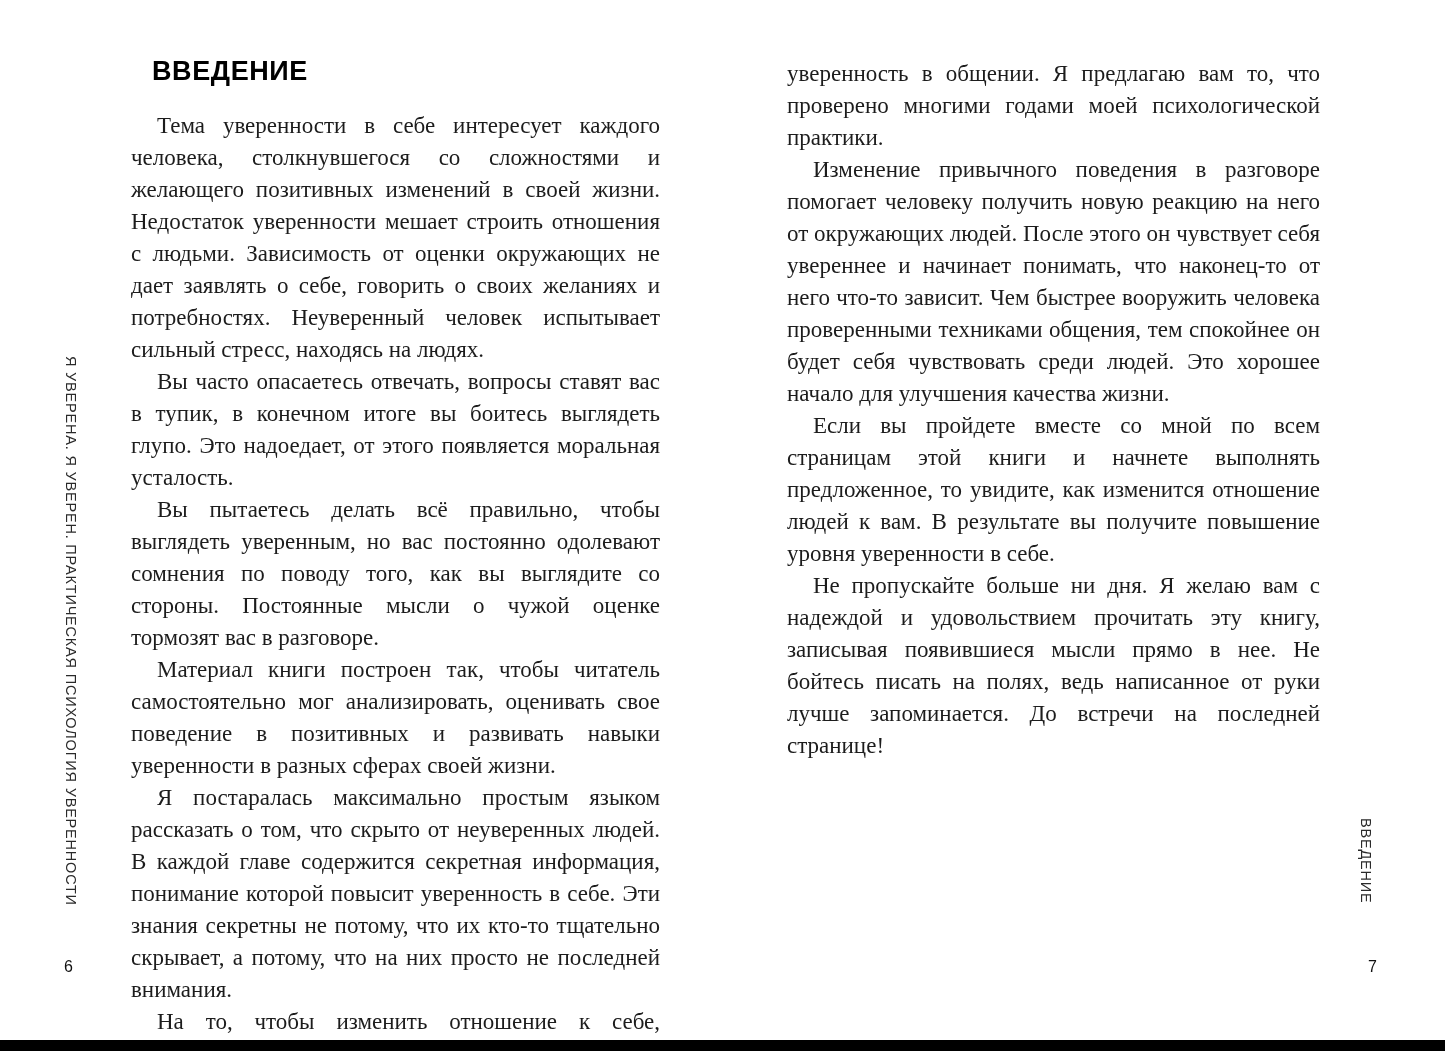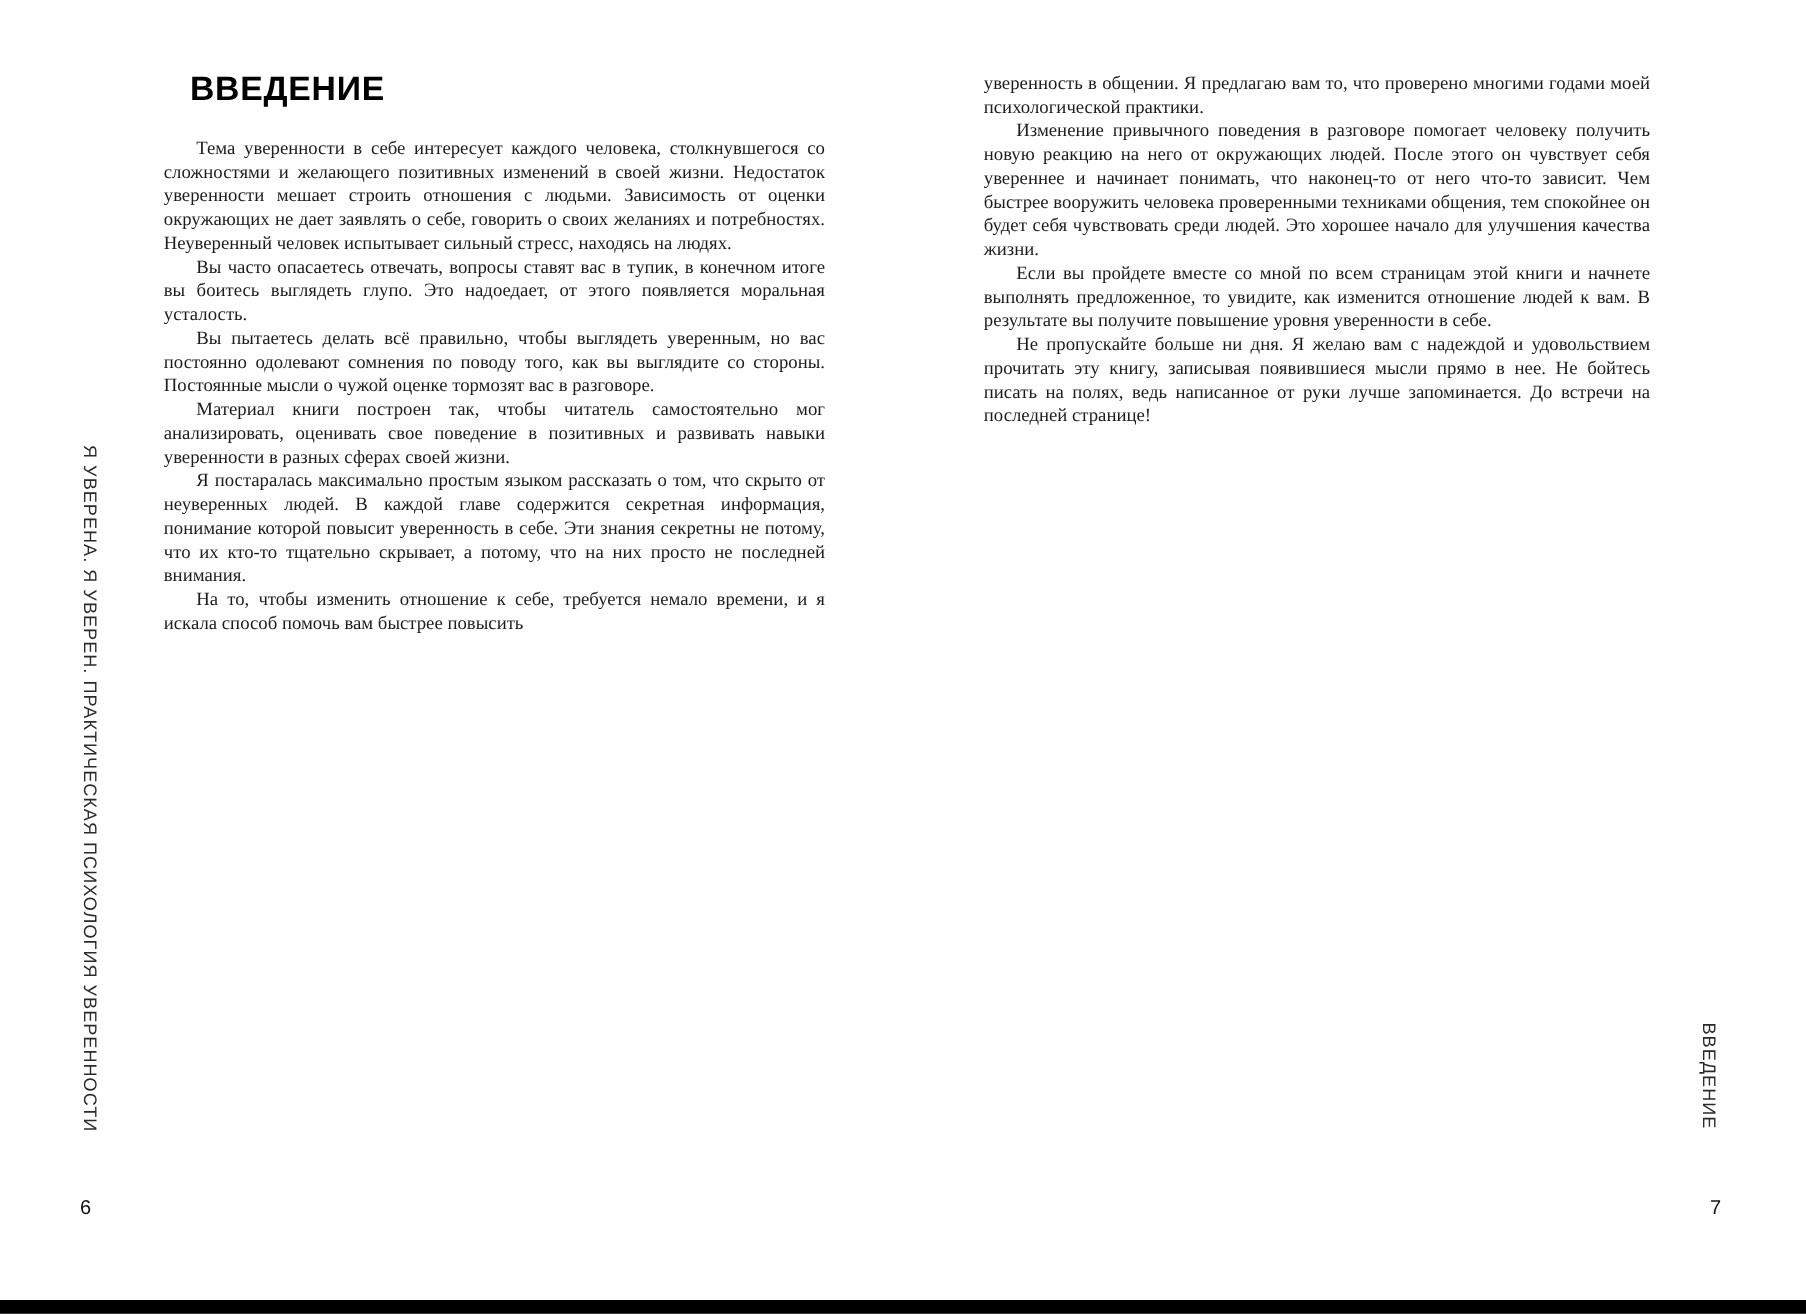--- a/index.html
+++ b/index.html
@@ -35,22 +35,22 @@
   h1.chapter {
     font-family: "Liberation Sans", sans-serif;
     font-weight: bold;
     font-size: 27px;
     letter-spacing: 0.6px;
     color: #000000;
     margin: 0 0 23px 21px;
   }
   p.para {
     font-family: "Liberation Serif", serif;
-    font-size: 15px;
-    line-height: 19px;
+    font-size: 23px;
+    line-height: 32px;
     text-align: justify;
     text-indent: 26px;
     margin: 0;
     color: #1c1c1c;
     hyphens: auto;
     -webkit-hyphens: auto;
   }
   p.para.no-indent {
     text-indent: 0;
   }

